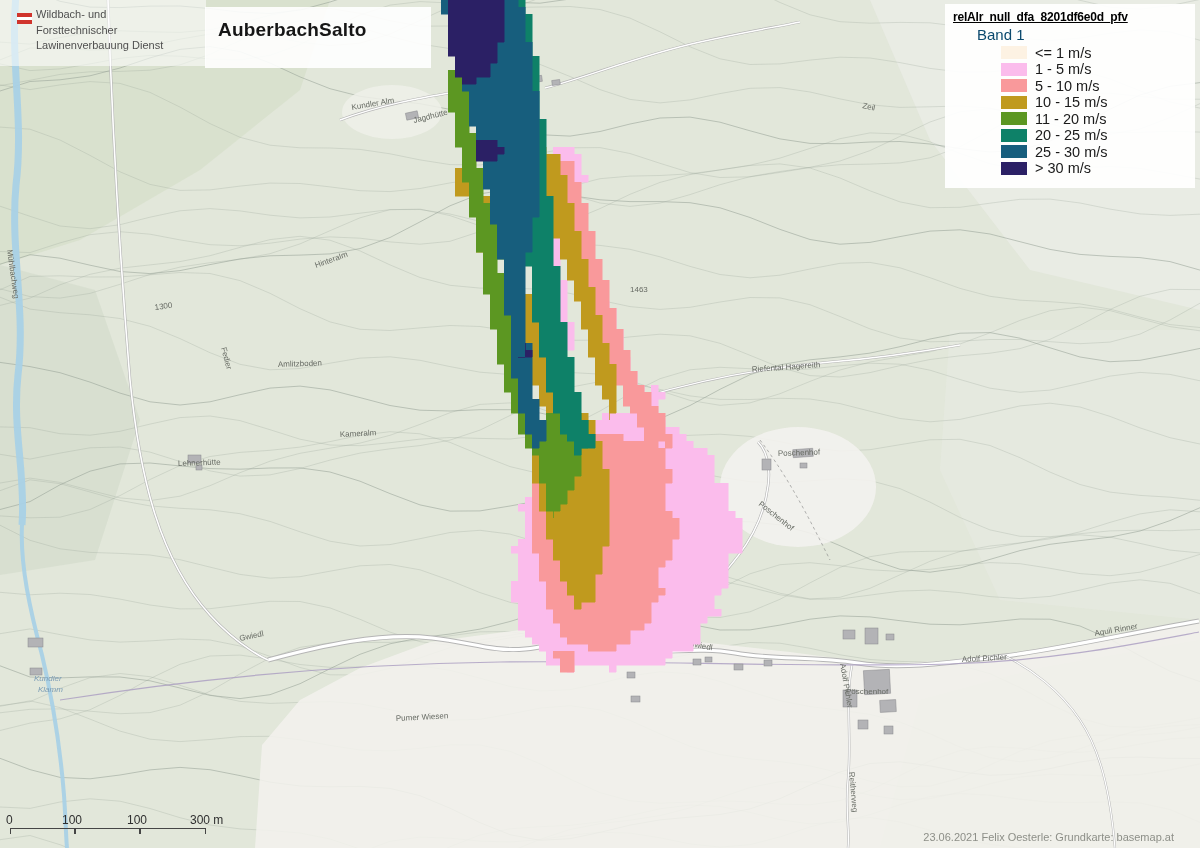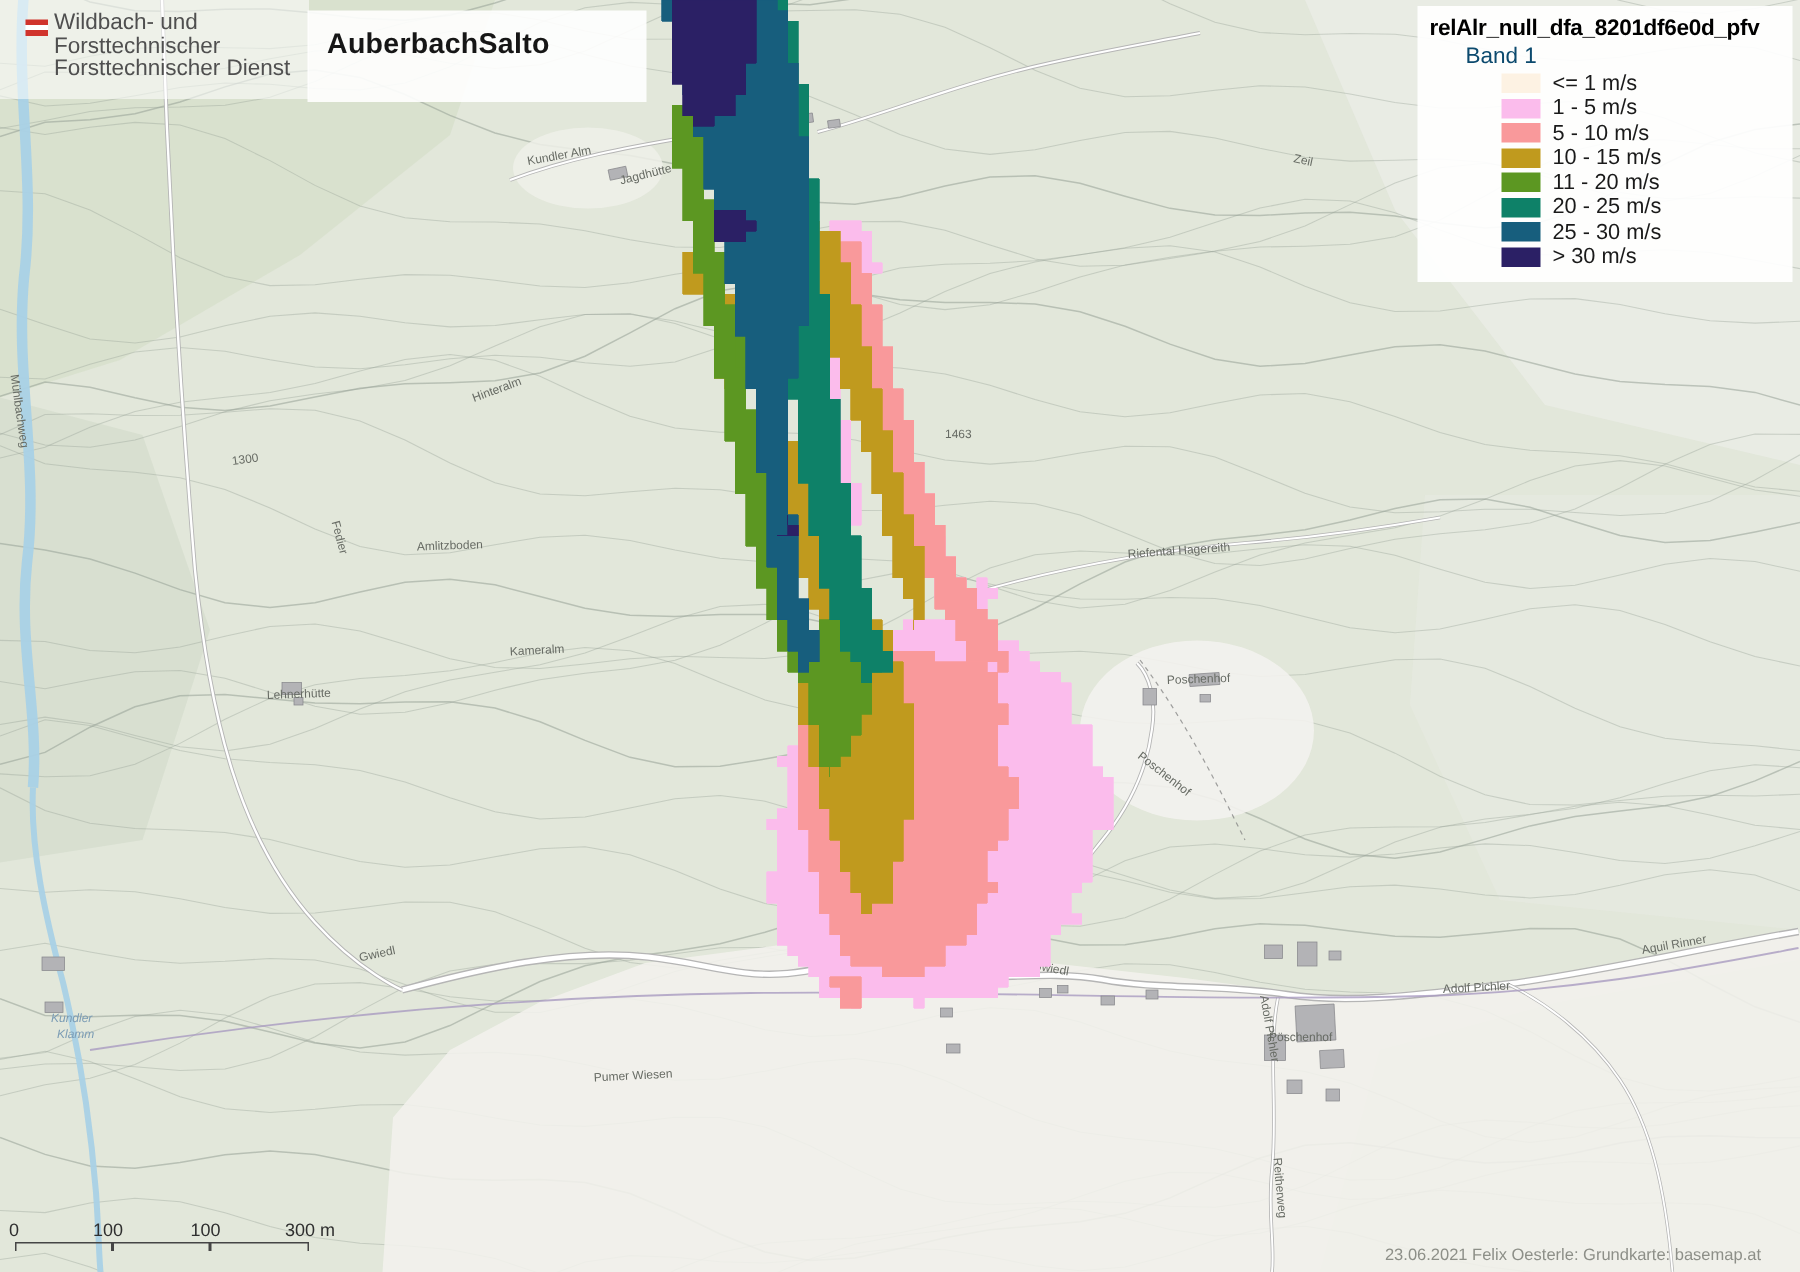--- a/index.html
+++ b/index.html
@@ -3,29 +3,29 @@
 <meta charset="utf-8">
 <style>
   html,body{margin:0;padding:0;}
   body{width:1200px;height:848px;font-family:"Liberation Sans",sans-serif;}
   #stage{position:relative;width:1200px;height:848px;overflow:hidden;background:#e2e7da;}
   #map{position:absolute;left:0;top:0;}
 
   
   #org-box{position:absolute;left:0;top:0;width:206px;height:66px;background:rgba(255,255,255,.55);}
   #org-flag{position:absolute;left:17px;top:13px;width:15px;height:11px;}
-  #org-text{position:absolute;left:36px;top:7px;font-size:15px;line-height:15.5px;color:#4f4f4f;}
+  #org-text{position:absolute;left:36px;top:7px;font-size:11px;line-height:15.5px;color:#4f4f4f;}
 
   
   #title-box{position:absolute;left:205px;top:7px;width:226px;height:61px;background:rgba(255,255,255,.9);}
   #title-box .t{position:absolute;left:13px;top:12px;font-size:19px;font-weight:bold;color:#161616;letter-spacing:.2px;}
 
   
   #legend{position:absolute;left:945px;top:4px;width:250px;height:184px;background:rgba(255,255,255,.93);padding:6px 0 0 8px;box-sizing:border-box;}
-  #legend .ltitle{font-size:15px;font-weight:bold;color:#000;letter-spacing:-.2px;white-space:nowrap;}
+  #legend .ltitle{font-size:12px;font-weight:bold;color:#000;letter-spacing:-.2px;white-space:nowrap;text-decoration:underline;}
   #legend .lband{font-size:15px;color:#0c4a6e;margin:2px 0 2px 24px;}
   .lrow{display:flex;align-items:center;margin:3px 0 0 4px;height:13.5px;padding-left:44px;}
   .lswatch{width:26px;height:13px;margin-right:8px;flex:0 0 auto;}
   .llabel{font-size:14.5px;color:#1a1a1a;white-space:nowrap;}
 
   
   #scalebar{position:absolute;left:10px;top:813px;width:230px;height:26px;font-size:12px;color:#2f2f2f;}
   #scalebar .num{position:absolute;top:0;}
   #scalebar .bar{position:absolute;left:0;top:15px;width:196px;height:6px;border-top:1.5px solid #454545;border-left:1.5px solid #454545;border-right:1.5px solid #454545;box-sizing:border-box;}
   #scalebar .tick{position:absolute;top:15px;width:1.5px;height:6px;background:#454545;}
@@ -188,21 +188,21 @@
         <path d="M476,140H483H490H497V147H504V154H497V161H490H483H476V154V147V140Z" fill="#2b2065" stroke="#2b2065" stroke-width="0.5"></path>
         <path d="M525,343V350H532V357H525H518H525V350V343Z" fill="#2b2065" stroke="#2b2065" stroke-width="0.5"></path>
       </g>
   </svg>
 
   <div id="org-box">
     <div id="org-flag" style="background: linear-gradient(rgb(208, 52, 44) 0px, rgb(208, 52, 44) 34%, rgb(255, 255, 255) 34%, rgb(255, 255, 255) 66%, rgb(208, 52, 44) 66%, rgb(208, 52, 44) 100%);"></div>
     <div id="org-text">
       <div>Wildbach- und</div>
       <div>Forsttechnischer</div>
-      <div>Forsttechnischer Dienst</div>
+      <div>Lawinenverbauung Dienst</div>
     </div>
   </div>
 
   <div id="title-box">
     <div class="t">AuberbachSalto</div>
   </div>
 
   <div id="legend">
     <div class="ltitle">relAlr_null_dfa_8201df6e0d_pfv</div>
     <div class="lband">Band 1</div>

